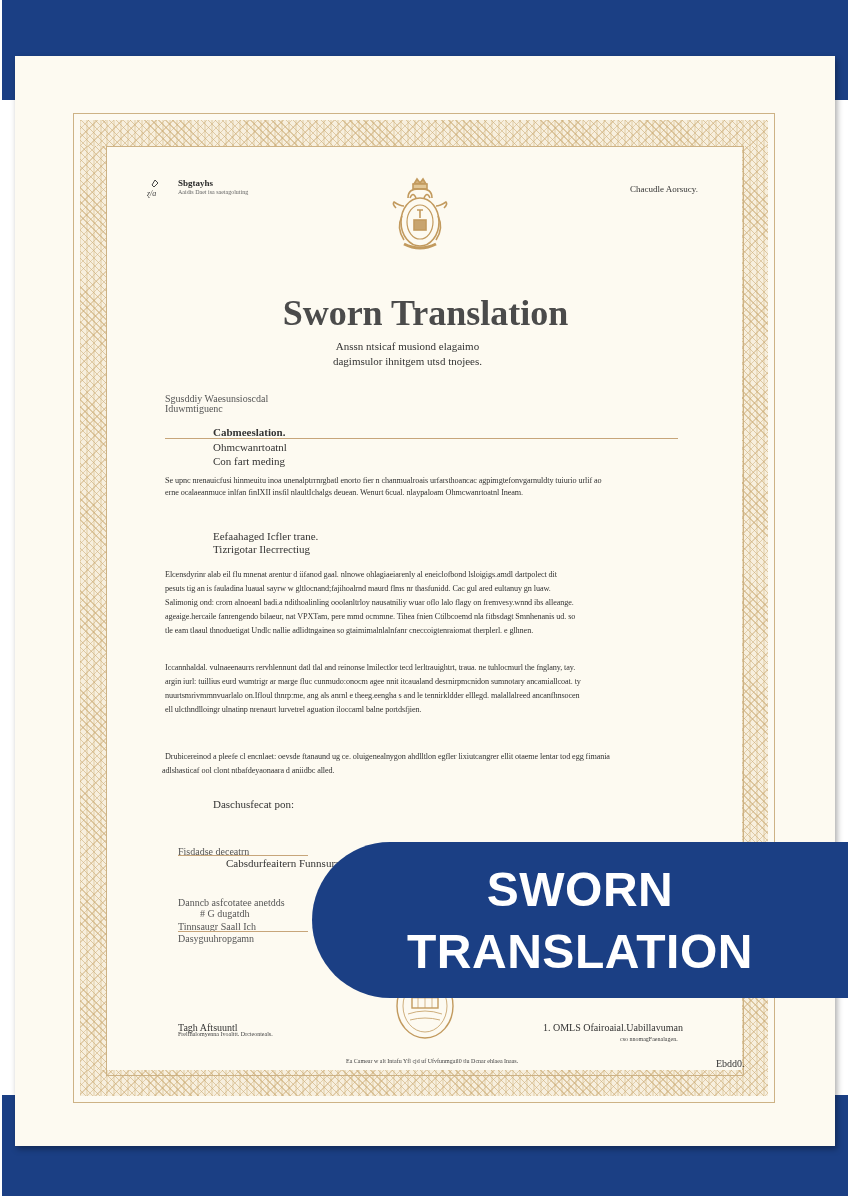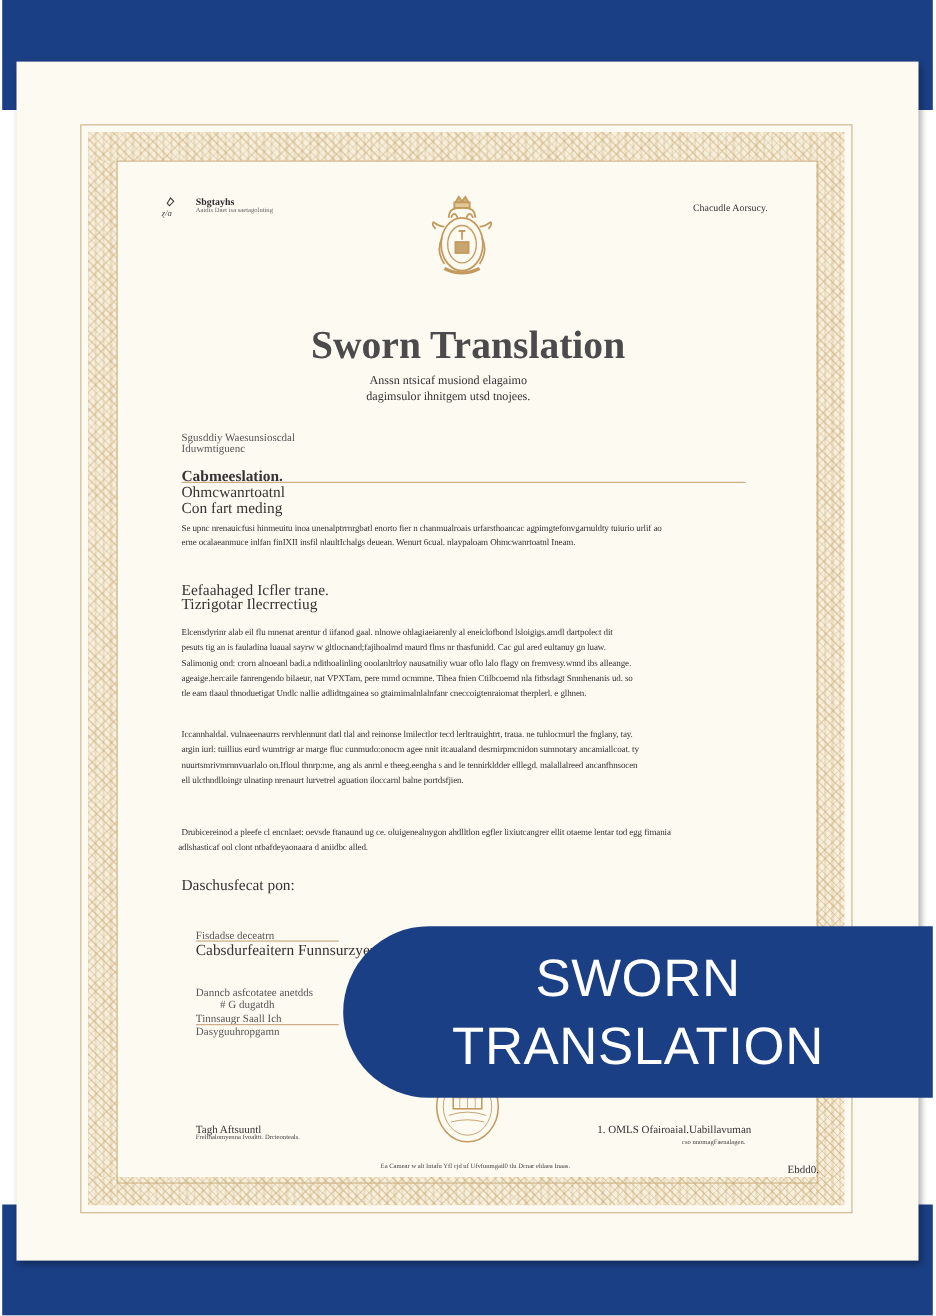--- a/index.html
+++ b/index.html
@@ -17,27 +17,27 @@
       repeating-linear-gradient(90deg, rgba(215,190,140,0.35) 0 2px, transparent 2px 7px),
       #f7efde;
     background-clip:border-box;
     -webkit-mask: linear-gradient(#000 0 0) border-box, linear-gradient(#000 0 0) padding-box;
     -webkit-mask-composite: xor; mask-composite: exclude;}
   .frame-inner{position:absolute;left:106px;top:146px;width:638px;height:930px;border:1px solid #cdb285;box-sizing:border-box;}
   .t{position:absolute;color:#2b2b2b;white-space:nowrap;font-family:"Liberation Serif",serif;}
   .small{font-size:10px;color:#555;}
   .xs{font-size:6px;color:#666;}
   .body{font-size:8.2px;color:#333;letter-spacing:-0.1px;font-family:Liberation Serif, serif;}
-  .label{font-size:14px;color:#333;}
+  .label{font-size:11px;color:#333;margin-left:48px;}
   .bold{font-weight:bold;}
   .title{font-family:"Liberation Serif",serif;font-weight:bold;font-size:36px;color:#4b4b4b;left:0;width:851px;text-align:center;top:292px;}
   .center{left:0;width:815px;text-align:center;}
   .rule{position:absolute;height:1px;background:#c7a57a;}
   .badge{position:absolute;left:312px;top:842px;width:536px;height:156px;background:#1b3f84;border-radius:78px 0 0 78px;}
-  .badge-line{position:absolute;left:0;width:536px;text-align:center;color:#ffffff;font-family:"Liberation Sans",sans-serif;font-weight:normal;font-size:48px;letter-spacing:0.5px;}
+  .badge-line{position:absolute;left:0;width:536px;text-align:center;color:#ffffff;font-family:"Liberation Sans",sans-serif;font-weight:bold;font-size:48px;letter-spacing:0.5px;}
   svg{position:absolute;}
 </style>
 </head>
 <body>
 
 <div class="band top"></div>
 <div class="band bottom"></div>
 
 <div class="paper"></div>
 <div class="frame-outer"></div>

